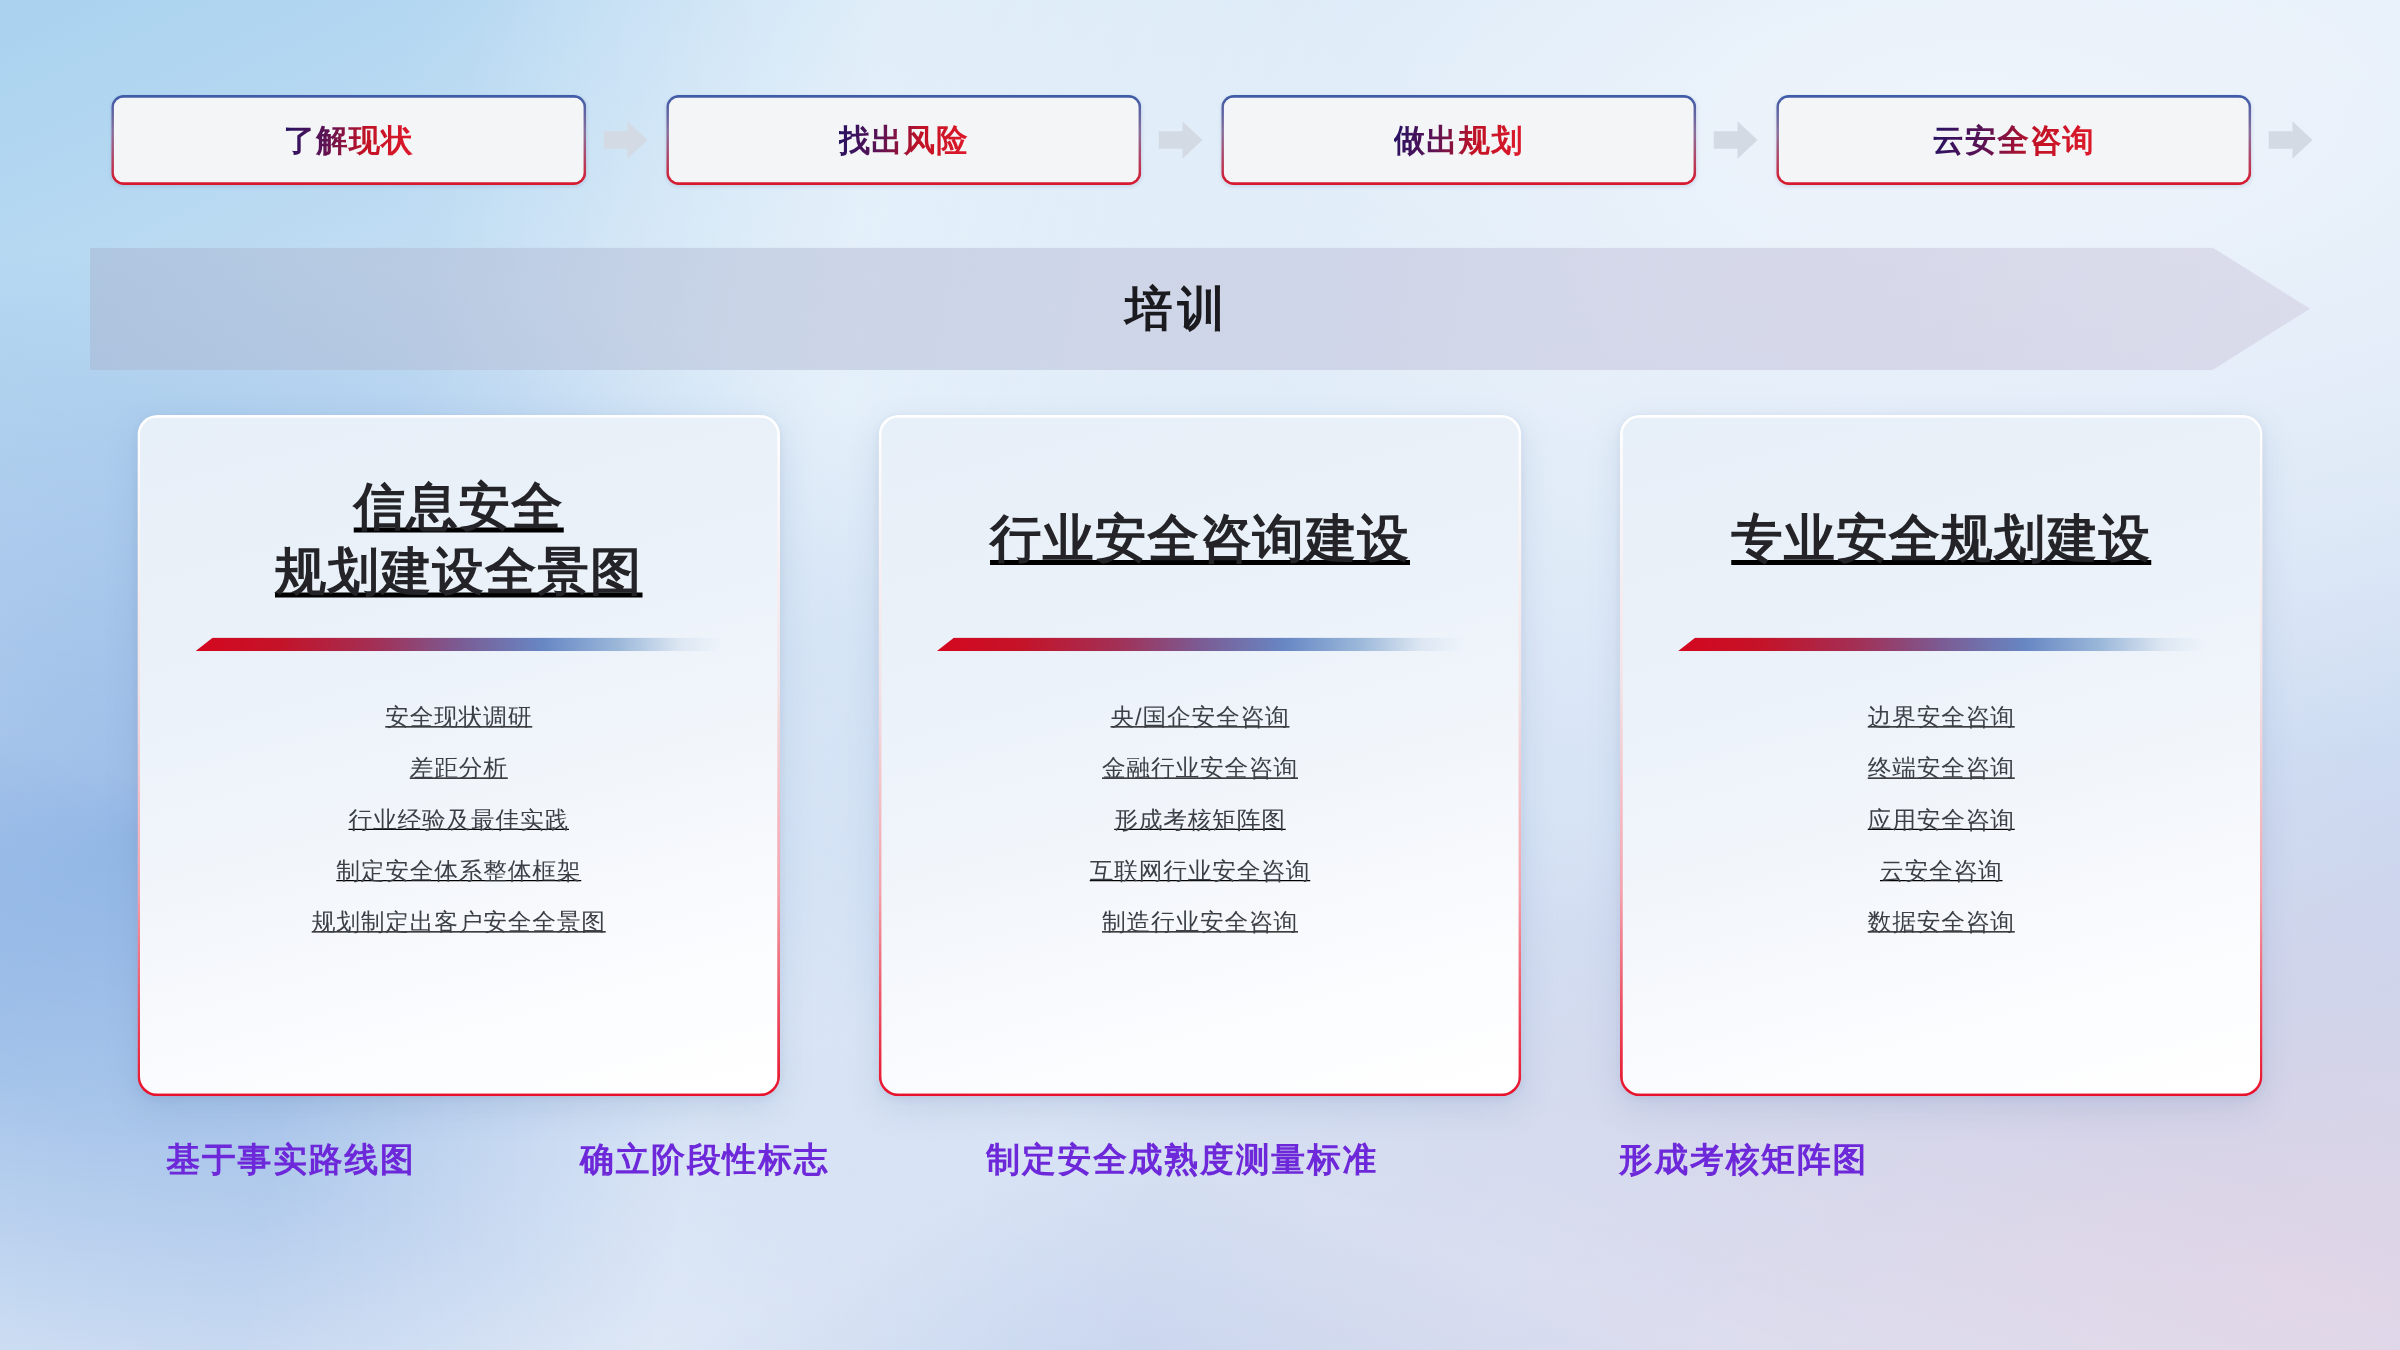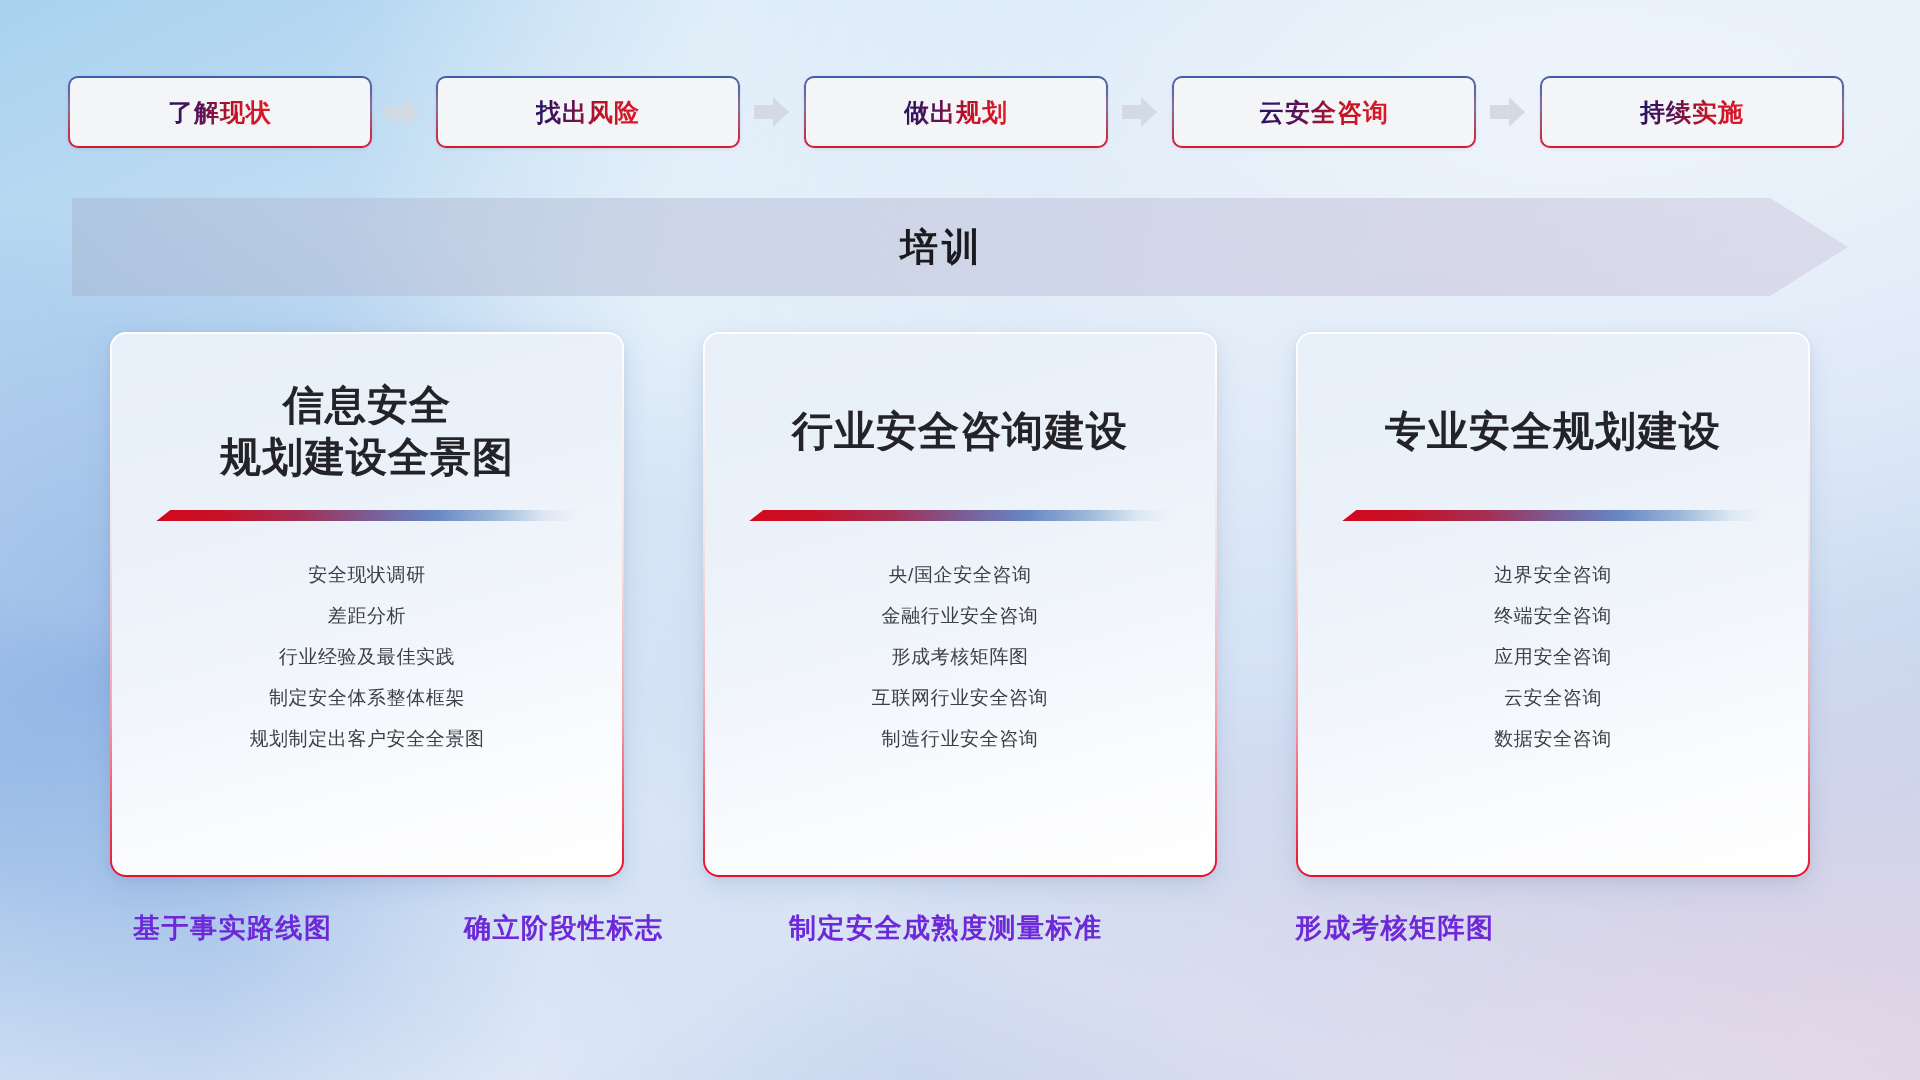--- a/index.html
+++ b/index.html
@@ -30,21 +30,21 @@
     position: absolute; inset: 0;
     background:
       linear-gradient(100deg, rgba(255,255,255,0) 18%, rgba(255,255,255,.38) 34%, rgba(255,255,255,0) 52%),
       linear-gradient(200deg, rgba(255,255,255,0) 55%, rgba(255,255,255,.22) 72%, rgba(255,255,255,0) 88%);
     pointer-events: none;
   }
 
   
   #process-row {
     position: absolute;
-    left: 68px; top: 76px;
+    left: 89px; top: 76px;
     width: 1776px; height: 72px;
     display: flex;
     align-items: center;
   }
   .step-box {
     flex: 1 1 0;
     height: 72px;
     border-radius: 10px;
     position: relative;
     display: flex; align-items: center; justify-content: center;
@@ -109,20 +109,21 @@
     margin-right: 36px;
   }
 
   
   #cards-row {
     position: absolute;
     left: 110px; top: 332px;
     width: 1700px; height: 545px;
     display: flex;
     gap: 79px;
+    text-decoration: underline;
   }
   .card {
     flex: 1 1 0;
     border-radius: 16px;
     position: relative;
     padding: 44px 26px 20px;
     background:
       linear-gradient(165deg, #e7eff8 0%, #eaf1f9 30%, #f2f6fb 58%, #fbfcfe 82%, #ffffff 100%) padding-box,
       linear-gradient(180deg, #ffffff 0%, #f3e2e4 40%, #f4a2ab 70%, #e8102a 100%) border-box;
     border: 2px solid transparent;
@@ -199,23 +200,20 @@
   <div class="step-box">
     <span class="step-label">做出规划</span>
   </div>
   <div class="step-arrow"></div>
 
   <div class="step-box">
     <span class="step-label">云安全咨询</span>
   </div>
   <div class="step-arrow"></div>
 
-  <div class="step-box">
-    <span class="step-label">持续实施</span>
-  </div>
 </div>
 
 <div id="training-banner">
   <span class="banner-text">培训</span>
 </div>
 
 <div id="cards-row">
 
   <div class="card">
     <div class="card-title">

